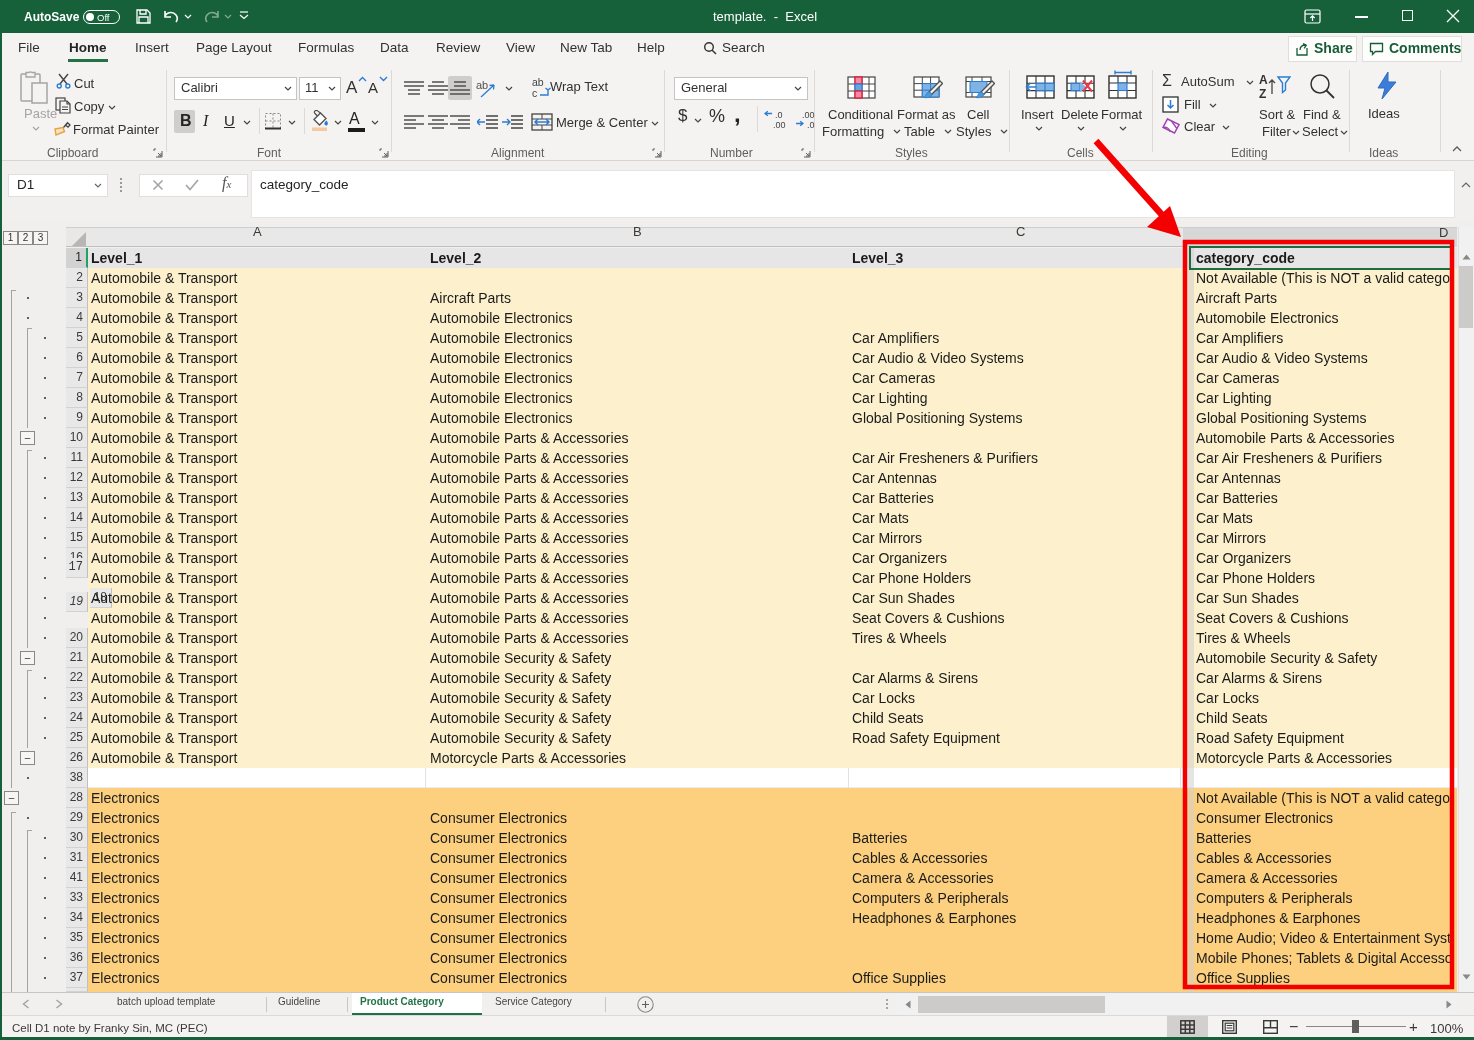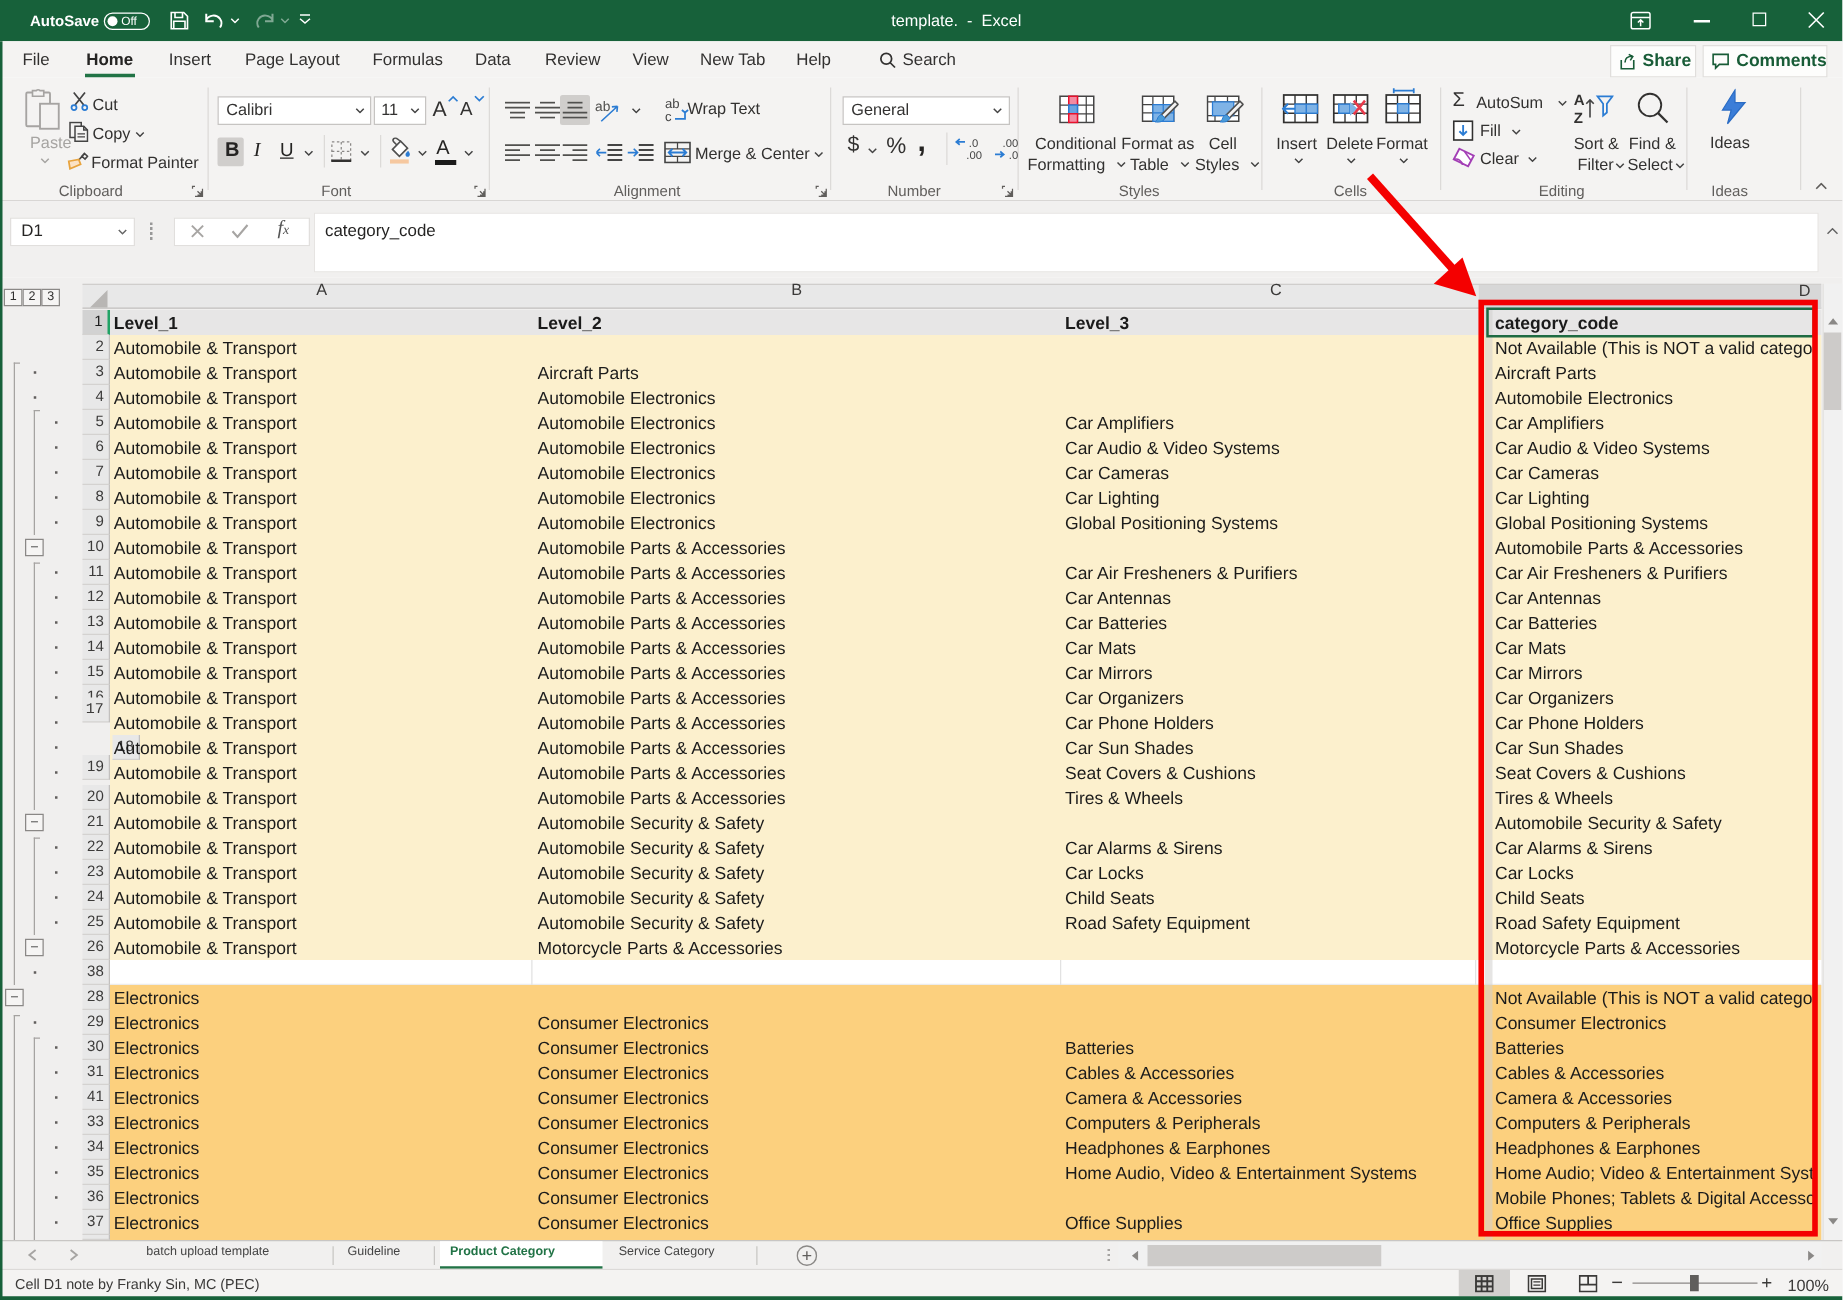--- a/index.html
+++ b/index.html
@@ -562,21 +562,21 @@
   <span class="cell" style="left:430px;top:346px;width:415px;">Automobile Parts &amp; Accessories</span>
   <span class="cell" style="left:852px;top:346px;width:325px;">Car Phone Holders</span>
   <span class="cell" style="left:1196px;top:346px;width:256px;">Car Phone Holders</span>
   <div class="rowbg cream" style="top:366px;"></div>
   <div class="rowhead" style="top:366px;margin-left:24px;">18</div>
   <span class="cell" style="left:91px;top:366px;width:330px;">Automobile &amp; Transport</span>
   <span class="cell" style="left:430px;top:366px;width:415px;">Automobile Parts &amp; Accessories</span>
   <span class="cell" style="left:852px;top:366px;width:325px;">Car Sun Shades</span>
   <span class="cell" style="left:1196px;top:366px;width:256px;">Car Sun Shades</span>
   <div class="rowbg cream" style="top:386px;"></div>
-  <div class="rowhead" style="top:382px;">19</div>
+  <div class="rowhead" style="top:370px;font-style:italic;">19</div>
   <span class="cell" style="left:91px;top:386px;width:330px;">Automobile &amp; Transport</span>
   <span class="cell" style="left:430px;top:386px;width:415px;">Automobile Parts &amp; Accessories</span>
   <span class="cell" style="left:852px;top:386px;width:325px;">Seat Covers &amp; Cushions</span>
   <span class="cell" style="left:1196px;top:386px;width:256px;">Seat Covers &amp; Cushions</span>
   <div class="rowbg cream" style="top:406px;"></div>
   <div class="rowhead" style="top:406px;">20</div>
   <span class="cell" style="left:91px;top:406px;width:330px;">Automobile &amp; Transport</span>
   <span class="cell" style="left:430px;top:406px;width:415px;">Automobile Parts &amp; Accessories</span>
   <span class="cell" style="left:852px;top:406px;width:325px;">Tires &amp; Wheels</span>
   <span class="cell" style="left:1196px;top:406px;width:256px;">Tires &amp; Wheels</span>
@@ -655,21 +655,20 @@
   <div class="rowbg orange" style="top:686px;"></div>
   <div class="rowhead" style="top:686px;">34</div>
   <span class="cell" style="left:91px;top:686px;width:330px;">Electronics</span>
   <span class="cell" style="left:430px;top:686px;width:415px;">Consumer Electronics</span>
   <span class="cell" style="left:852px;top:686px;width:325px;">Headphones &amp; Earphones</span>
   <span class="cell" style="left:1196px;top:686px;width:256px;">Headphones &amp; Earphones</span>
   <div class="rowbg orange" style="top:706px;"></div>
   <div class="rowhead" style="top:706px;">35</div>
   <span class="cell" style="left:91px;top:706px;width:330px;">Electronics</span>
   <span class="cell" style="left:430px;top:706px;width:415px;">Consumer Electronics</span>
-  <span class="cell" style="left:852px;top:706px;width:325px;">Home Audio, Video &amp; Entertainment Systems</span>
   <span class="cell" style="left:1196px;top:706px;width:256px;">Home Audio; Video &amp; Entertainment Syste</span>
   <div class="rowbg orange" style="top:726px;"></div>
   <div class="rowhead" style="top:726px;">36</div>
   <span class="cell" style="left:91px;top:726px;width:330px;">Electronics</span>
   <span class="cell" style="left:430px;top:726px;width:415px;">Consumer Electronics</span>
   <span class="cell" style="left:1196px;top:726px;width:256px;">Mobile Phones; Tablets &amp; Digital Accessori</span>
   <div class="rowbg orange" style="top:746px;"></div>
   <div class="rowhead" style="top:746px;">37</div>
   <span class="cell" style="left:91px;top:746px;width:330px;">Electronics</span>
   <span class="cell" style="left:430px;top:746px;width:415px;">Consumer Electronics</span>

